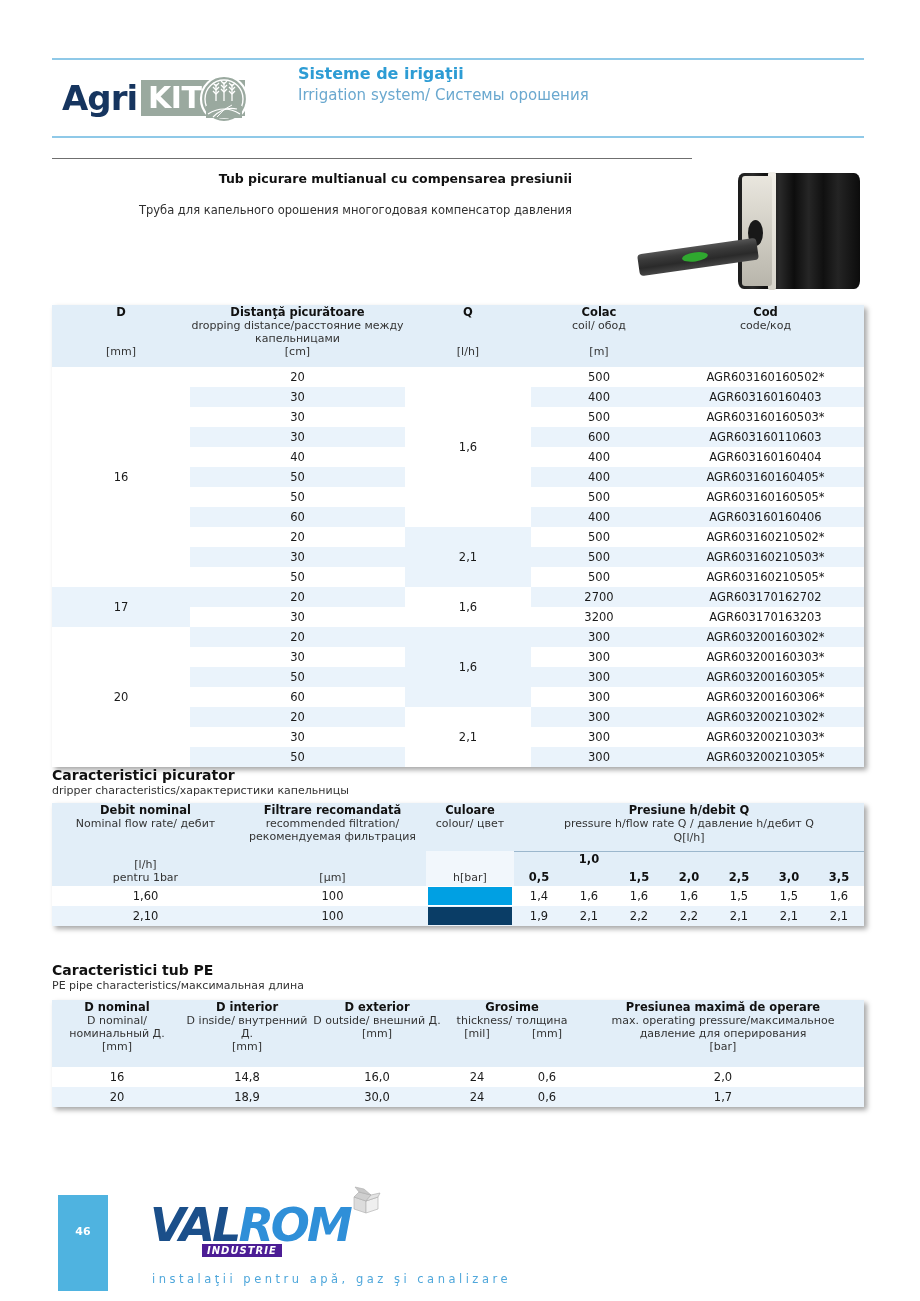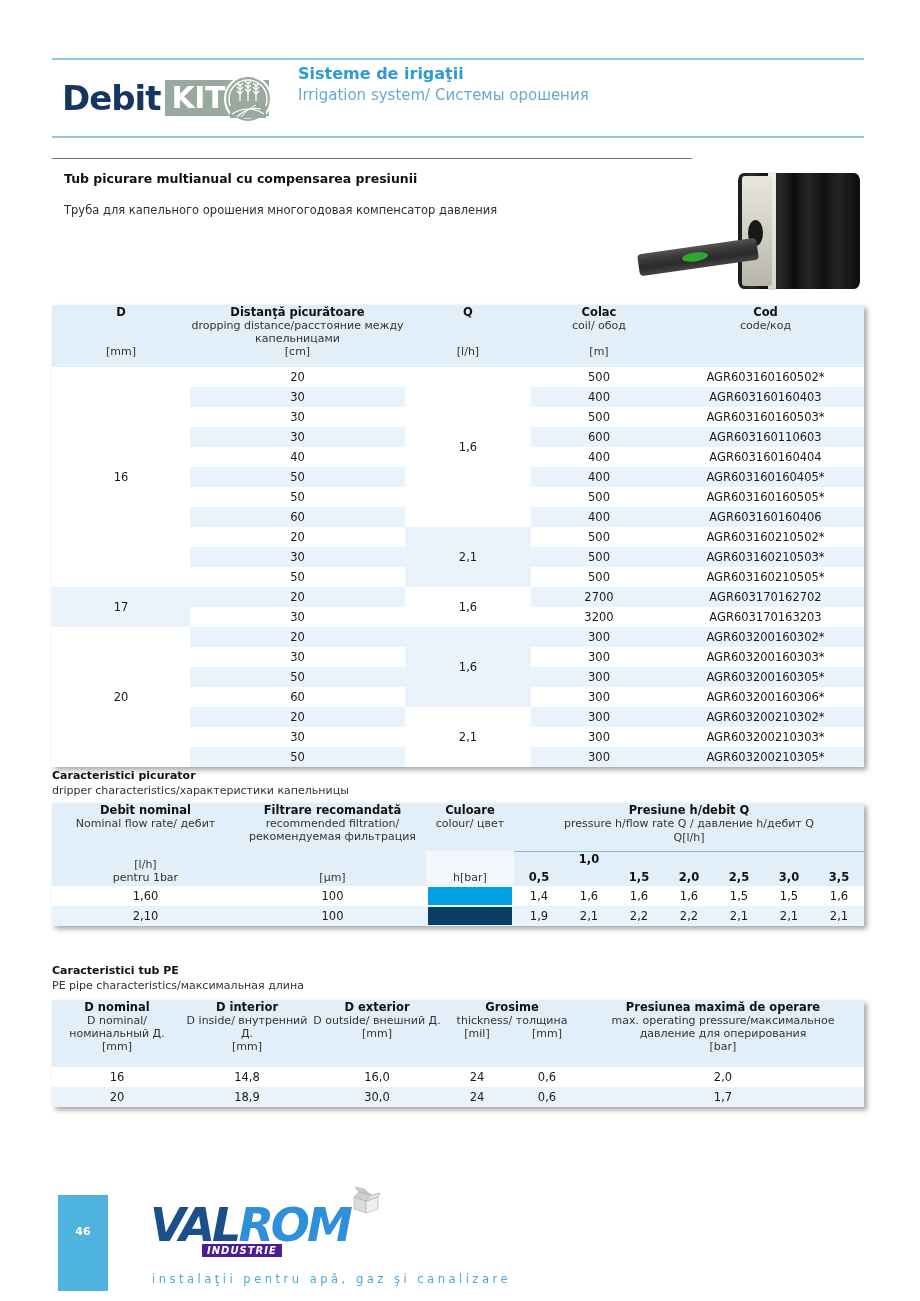--- a/index.html
+++ b/index.html
@@ -28,21 +28,21 @@
     font-family:"DejaVu Sans", sans-serif; font-weight:bold; font-size:30px;
     color:#ffffff; line-height:1; letter-spacing:-0.5px;
   }
   .logo-emblem { position:absolute; right:-4px; top:-6px; }
 
   #hdr-titles { position:absolute; left:298px; top:64px; }
   .hdr-t1 { font-size:16px; font-weight:bold; color:#2d9cd4; line-height:20px; }
   .hdr-t2 { font-size:15px; color:#6aa8cf; line-height:22px; }
 
   
-  #prod-title { position:absolute; left:64px; top:160px; width:520px; }
+  #prod-title { position:absolute; left:52px; top:160px; width:520px;text-align:right; }
   #prod-rule { position:absolute; left:52px; top:158px; width:640px; height:1px; background:#6f6f6f; }
   .pt-ro { font-size:12.5px; font-weight:bold; color:#111; line-height:17px; margin-top:10px; }
   .pt-en { font-size:11.5px; color:#4a4a4a; line-height:15px; }
   .pt-ru { font-size:11.5px; color:#2f2f2f; line-height:18px; margin-top:14px; }
 
   
   #photo { position:absolute; left:630px; top:170px; width:240px; height:122px; }
   .coil-outer {
     position:absolute; left:108px; top:3px; width:122px; height:116px;
     background:linear-gradient(90deg,#1c1c1c 0%,#2b2b2b 12%,#111 22%,#2a2a2a 34%,#0d0d0d 46%,#262626 58%,#101010 70%,#242424 82%,#0c0c0c 100%);
@@ -80,21 +80,21 @@
     padding:4px 2px 3px 2px;
   }
   .h-ro { font-size:11.5px; font-weight:bold; color:#111; line-height:14px; }
   .h-en { font-size:11px; color:#333; line-height:13px; }
   .cell { text-align:center; font-size:11.5px; color:#1a1a1a; height:20px; line-height:20px; }
   .shl { background:#eaf3fb; }
   .wh { background:#ffffff; }
 
   
   .sec-cap { position:absolute; }
-  .sc-ro { font-size:11px; font-weight:bold; color:#111; line-height:15px; }
+  .sc-ro { font-size:14px; font-weight:bold; color:#111; line-height:15px; }
   .sc-en { font-size:11px; color:#333; line-height:15px; }
 
   
   .swatch { width:100%; height:18px; display:block; }
 
   
   #footer { position:absolute; left:0; top:1160px; width:920px; height:141px; }
   #pagebadge {
     position:absolute; left:58px; top:35px; width:50px; height:96px;
     background:#4fb3e0; color:#fff; font-size:11px; font-weight:bold;
@@ -121,21 +121,21 @@
   .fn { font-size:11px; color:#1a1a1a; line-height:15px; }
 </style>
 </head>
 <body>
 
 <div id="header">
   <div id="hdr-rule-top"></div>
   <div id="hdr-rule-bot"></div>
 
   <div id="logo">
-    <span class="logo-agri">Debit</span>
+    <span class="logo-agri">Agri</span>
     <span class="logo-kitbox">
       <span class="logo-kit">KIT</span>
       <span class="logo-emblem">
         <svg width="50" height="50" viewBox="0 0 50 50">
           <circle cx="25" cy="25" r="23" fill="#9aa99f" stroke="#ffffff" stroke-width="2.2"></circle>
           <circle cx="25" cy="25" r="19" fill="none" stroke="#ffffff" stroke-width="1.4"></circle>
           <path d="M7 32 Q25 24 43 32 L43 44 L7 44 Z" fill="#9aa99f"></path>
           <path d="M9 40 Q25 30 41 40" fill="none" stroke="#ffffff" stroke-width="1.2"></path>
           <path d="M14 43 Q25 32 38 35" fill="none" stroke="#ffffff" stroke-width="1.1"></path>
           <path d="M18 43 Q25 34 33 31" fill="none" stroke="#ffffff" stroke-width="1"></path>

